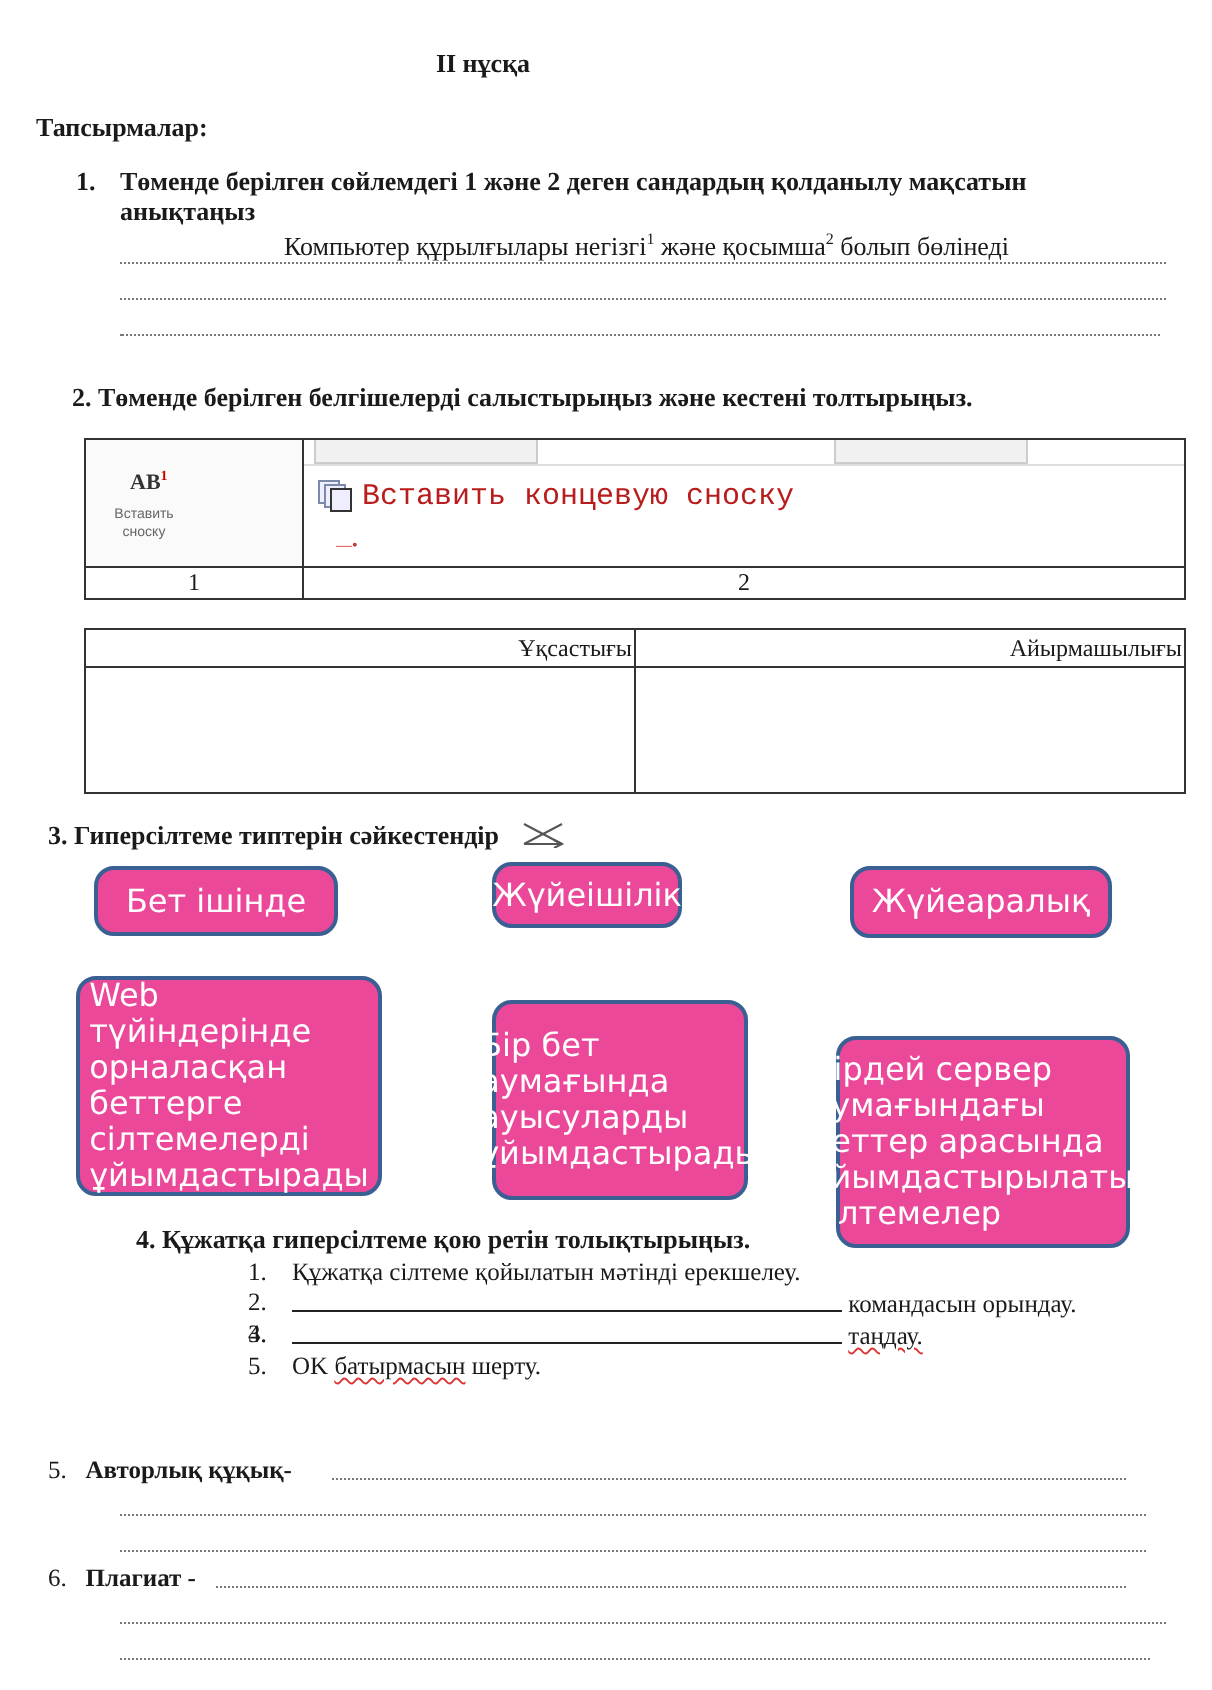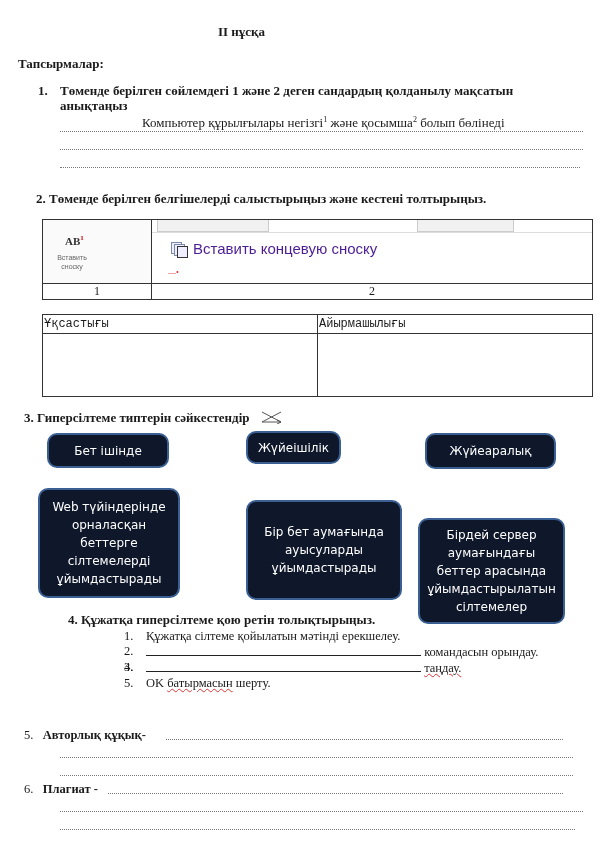--- a/index.html
+++ b/index.html
@@ -18,32 +18,32 @@
   .q2 { top:191px; left:36px; font-size:13px; font-weight:bold; }
   table.t1 { position:absolute; top:219px; left:42px; width:551px; border-collapse:collapse; }
   table.t1 td { border:1px solid #333; padding:0; }
   .cellimg1 { height:63px; position:relative; background:#fafafa; }
   .cellimg2 { height:63px; position:relative; background:#fff; }
   .ab { position:absolute; left:22px; top:14px; font-size:11px; font-weight:bold; color:#333; }
   .ab sup { color:#c00; font-size:7px; }
   .ab-cap { position:absolute; left:12px; top:33px; font-family:"Liberation Sans", sans-serif; font-size:7px; color:#666; text-align:center; width:34px; line-height:9px; }
   .tabbar { position:absolute; left:0; right:0; top:0; height:12px; border-bottom:1px solid #ddd; }
   .tab { position:absolute; top:0; height:11px; border:1px solid #ccc; border-top:none; background:#f1f1f1; }
-  .endnote { position:absolute; left:19px; top:20px; font-family:Liberation Sans, sans-serif; font-size:15px; color:#4c1d95; }
+  .endnote { position:absolute; left:7px; top:20px; font-family:Liberation Mono, monospace; font-size:15px; color:#b91c1c; }
   .endnote-ico { display:inline-block; width:16px; height:14px; margin-right:6px; vertical-align:-2px; position:relative; }
   .endnote-ico i { position:absolute; width:9px; height:10px; border:1px solid #7a8aa8; background:#eef; }
   .rednote { position:absolute; left:16px; top:48px; font-size:8px; color:#c33; }
   .numrow td { text-align:center; font-size:12px; height:14px; }
   table.t2 { position:absolute; top:314px; left:42px; width:551px; border-collapse:collapse; }
   table.t2 td { border:1px solid #333; font-size:12px; }
-  table.t2 .hd { text-align:left; height:16px;font-family:Liberation Mono, monospace; }
+  table.t2 .hd { text-align:right; height:16px; }
   table.t2 .body { height:60px; }
   .q3 { top:410px; left:24px; font-size:13px; font-weight:bold; }
-  .box { position:absolute; background:#0f172a; border:2px solid #3a5f93; border-radius:10px; color:#fff;
-         font-family:"DejaVu Sans", sans-serif; font-size:12px; text-align:center; display:flex;
+  .box { position:absolute; background:#ec4899; border:2px solid #3a5f93; border-radius:10px; color:#fff;
+         font-family:"DejaVu Sans", sans-serif; font-size:16px; display:flex;
          align-items:center; justify-content:center; line-height:18px; box-sizing:border-box; }
   .q4 { top:612px; left:24px; font-size:13px; font-weight:bold;margin-left:44px; }
   .steps { position:absolute; left:124px; top:629px; width:460px; font-size:12.5px; line-height:15px; }
   .step { position:relative; padding-left:22px; }
   .step .n { position:absolute; left:0; top:0; }
   .blank { display:inline-block; border-bottom:1px solid #222; height:11px; vertical-align:baseline; }
   .wavy { text-decoration:underline wavy #d33; text-decoration-thickness:1px; }
   .q5 { top:728px; left:24px; font-size:12.5px; }
   .q6 { top:782px; left:24px; font-size:12.5px; }
 </style>
@@ -114,22 +114,22 @@
     <line x1="1" y1="12" x2="20" y2="2" stroke="#555" stroke-width="1"></line>
     <line x1="1" y1="12" x2="20" y2="12" stroke="#555" stroke-width="1"></line>
     <polyline points="16,10 20,12 16,14" fill="none" stroke="#555"></polyline>
   </svg>
 </div>
 
 <div class="box" style="left:47px;top:433px;width:122px;height:35px;">Бет ішінде</div>
 <div class="box" style="left:246px;top:431px;width:95px;height:33px;">Жүйеішілік</div>
 <div class="box" style="left:425px;top:433px;width:131px;height:36px;">Жүйеаралық</div>
 
-<div class="box" style="left:38px;top:488px;width:142px;height:110px;padding:4px 10px;">Web түйіндерінде орналасқан беттерге сілтемелерді ұйымдастырады</div>
-<div class="box" style="left:246px;top:500px;width:156px;height:100px;padding:4px 14px;">Бір бет аумағында ауысуларды ұйымдастырады</div>
+<div class="box" style="left:38px;top:488px;width:153px;height:110px;padding:4px 10px;">Web түйіндерінде орналасқан беттерге сілтемелерді ұйымдастырады</div>
+<div class="box" style="left:246px;top:500px;width:128px;height:100px;padding:4px 14px;">Бір бет аумағында ауысуларды ұйымдастырады</div>
 <div class="box" style="left:418px;top:518px;width:147px;height:106px;padding:4px 8px;">Бірдей сервер аумағындағы беттер арасында ұйымдастырылатын сілтемелер</div>
 
 <div class="abs q4">4.   Құжатқа гиперсілтеме қою ретін толықтырыңыз.</div>
 <div class="steps">
   <div class="step"><span class="n">1.</span><span>Құжатқа сілтеме қойылатын мәтінді ерекшелеу.</span></div>
   <div class="step"><span class="n">2.</span><span class="blank" style="width:275px;"></span><span> командасын орындау.</span></div>
   <div class="step"><span class="n">3.</span></div>
   <div class="step"><span class="n">4.</span><span class="blank" style="width:275px;"></span> <span class="wavy">таңдау.</span></div>
   <div class="step"><span class="n">5.</span><span>OK </span><span class="wavy">батырмасын</span><span> шерту.</span></div>
 </div>

